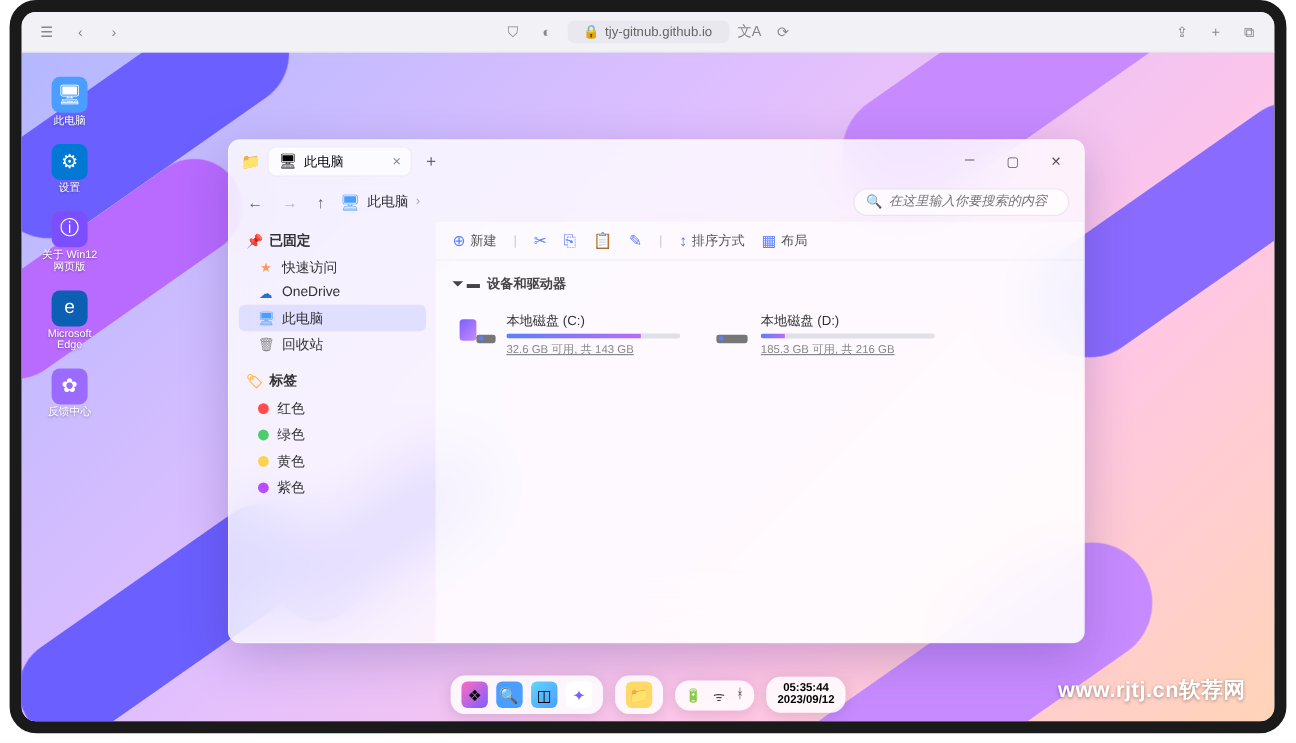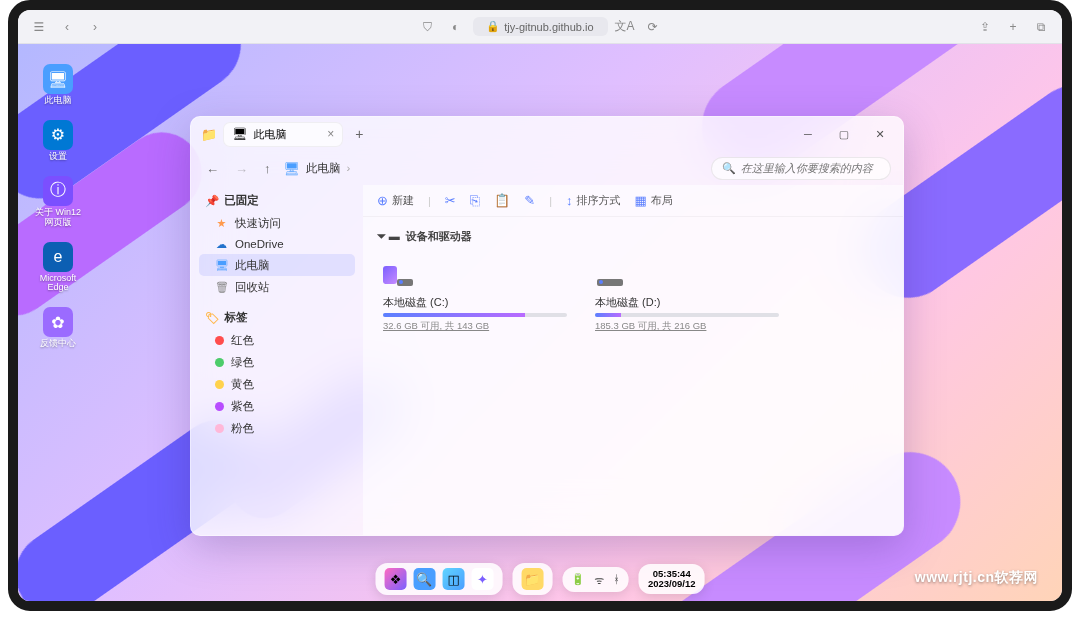--- a/index.html
+++ b/index.html
@@ -68,39 +68,39 @@
 
 .main { flex: 1; display: flex; flex-direction: column; background: rgba(255,255,255,0.55); }
 .toolbar { height: 32px; display: flex; align-items: center; padding: 0 14px; gap: 14px; font-size: 11px; color: #555; border-bottom: 1px solid rgba(0,0,0,0.04); }
 .tb-item { display: flex; align-items: center; gap: 4px; cursor: pointer; }
 .tb-ic { color: #5b7fff; font-size: 13px; }
 .tb-sep { color: #ccc; }
 
 .content { flex: 1; padding: 12px 14px; overflow: auto; }
 .section { font-size: 11px; color: #444; display: flex; align-items: center; gap: 6px; margin-bottom: 10px; font-weight:600;}
 .drives { display: flex; gap: 16px; }
-.drive { width: 196px; display: flex; gap: 9px; padding: 6px; border-radius: 6px; cursor: pointer; flex-direction: column; }
+.drive { width: 196px; display: flex; gap: 9px; padding: 6px; border-radius: 6px; cursor: pointer; }
 .drv-icon { width: 30px; height: 26px; display:flex; align-items:flex-end; justify-content:center; }
 .drv-icon .disk { width:26px; height:7px; background:#777; border-radius:2px; position:relative; }
 .drv-icon .disk::before{ content:""; position:absolute; top:1px; left:2px; width:4px; height:4px; background:#5b7fff; border-radius:50%;}
 .drv-icon.c .box{ width:24px; height:18px; background:linear-gradient(135deg,#7b5fff,#c78bff); border-radius:3px; margin-bottom:2px;}
 .drv-info { flex: 1; }
 .drv-name { font-size: 11px; color: #333; margin-bottom: 3px; }
 .drv-bar { height: 4px; background: #e0e0e6; border-radius: 2px; overflow: hidden; margin-bottom: 3px; }
 .drv-fill { height: 100%; background: linear-gradient(90deg,#5b7fff,#b96bff); }
 .drv-sub { font-size: 9.5px; color: #888; text-decoration: underline; }
 
 
 .taskbar { position: absolute; bottom: 6px; left: 50%; transform: translateX(-50%); display: flex; align-items: center; gap: 10px; }
 .tb-group { background: rgba(255,255,255,0.85); border-radius: 12px; padding: 5px 9px; display: flex; align-items: center; gap: 7px; box-shadow: 0 3px 12px rgba(0,0,0,0.12); font-size:11px; }
 .tb-icon { width: 22px; height: 22px; border-radius: 5px; display:flex; align-items:center; justify-content:center; font-size:13px; }
 .ti1{background:linear-gradient(135deg,#ff6bc1,#7b5fff);} .ti2{background:#4a9eff;} .ti3{background:linear-gradient(135deg,#60d4ff,#4a9eff);} .ti4{background:#fff;color:#7b5fff;} .ti-exp{background:#ffd966;}
 .clock { font-size: 9.5px; line-height: 1.1; text-align: center; font-weight:700; font-family: monospace;}
 
-.watermark { position: absolute; bottom: 14px; right: 24px; font-size: 14px; color: #fff; font-weight: 600; text-shadow: 0 1px 3px rgba(0,0,0,0.4); letter-spacing:.5px;}
+.watermark { position: absolute; bottom: 14px; right: 24px; font-size: 18px; color: #fff; font-weight: 600; text-shadow: 0 1px 3px rgba(0,0,0,0.4); letter-spacing:.5px;}
 </style>
 </head>
 <body>
 
 <div class="monitor">
 
   <div class="browser-bar">
     <div class="btn">☰</div>
     <div class="btn">‹</div>
     <div class="btn">›</div>
@@ -223,24 +223,20 @@
       <span>绿色</span>
     </div>
                 <div class="sb-item">
       <span class="dot d-yellow"></span>
       <span>黄色</span>
     </div>
                 <div class="sb-item">
       <span class="dot d-purple"></span>
       <span>紫色</span>
     </div>
-                <div class="sb-item">
-      <span class="dot d-pink"></span>
-      <span>粉色</span>
-    </div>
               </div>
           </div>
         </div>
 
         <div class="main">
           <div class="toolbar">
             <div class="tb-item">
               <span class="tb-ic">⊕</span>
               <span>新建</span>
             </div>

